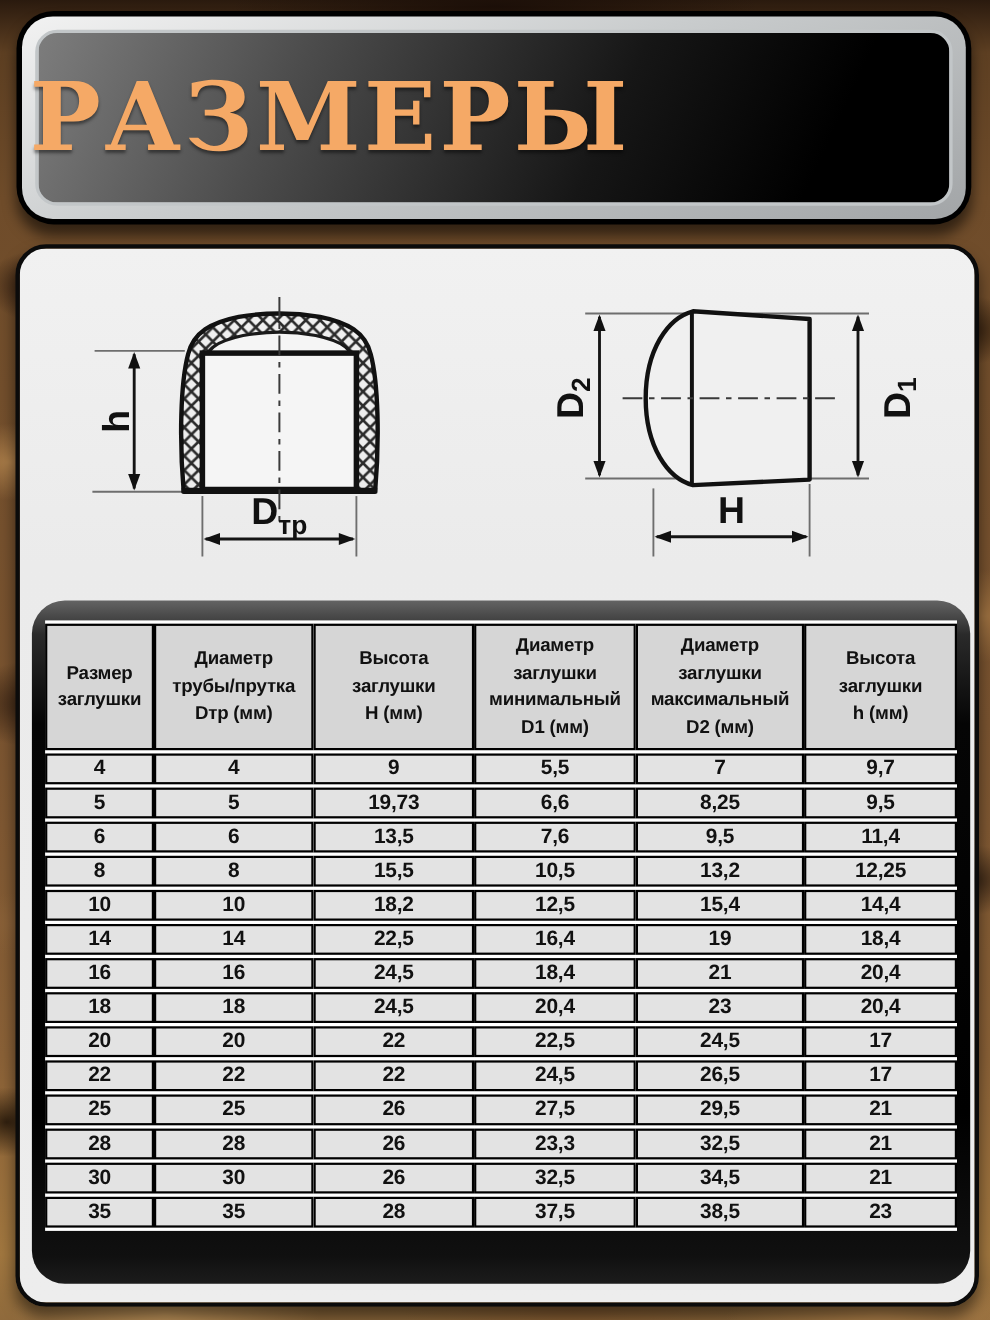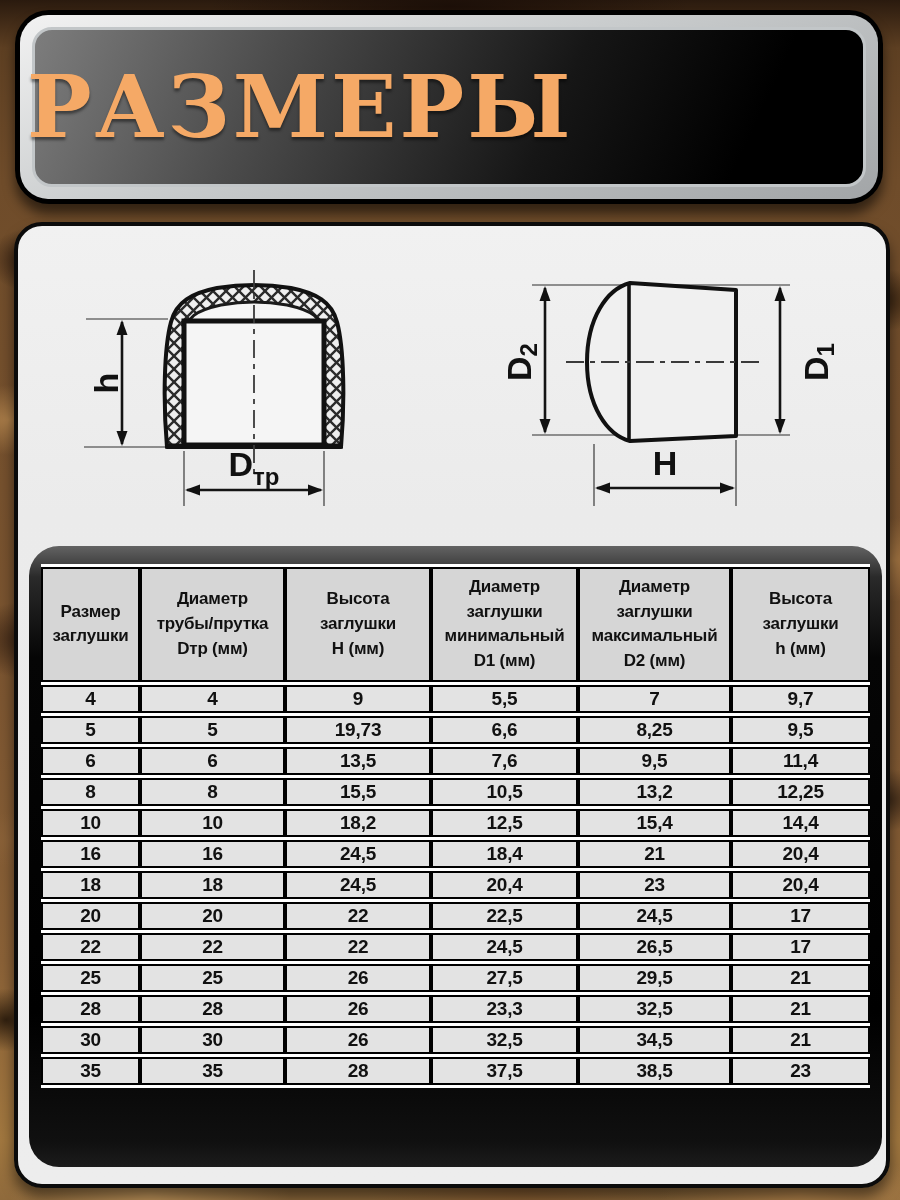--- a/index.html
+++ b/index.html
@@ -215,20 +215,28 @@
             </tr>
             <tr>
               <td>10</td>
               <td>10</td>
               <td>18,2</td>
               <td>12,5</td>
               <td>15,4</td>
               <td>14,4</td>
             </tr>
             <tr>
+              <td>14</td>
+              <td>14</td>
+              <td>22,5</td>
+              <td>16,4</td>
+              <td>19</td>
+              <td>18,4</td>
+            </tr>
+            <tr>
               <td>16</td>
               <td>16</td>
               <td>24,5</td>
               <td>18,4</td>
               <td>21</td>
               <td>20,4</td>
             </tr>
             <tr>
               <td>18</td>
               <td>18</td>

